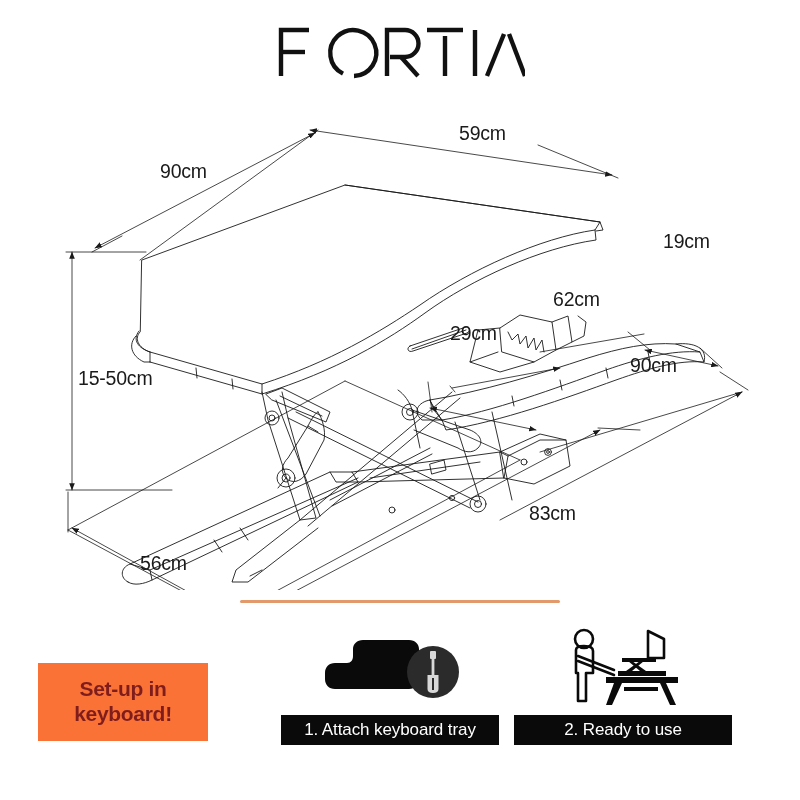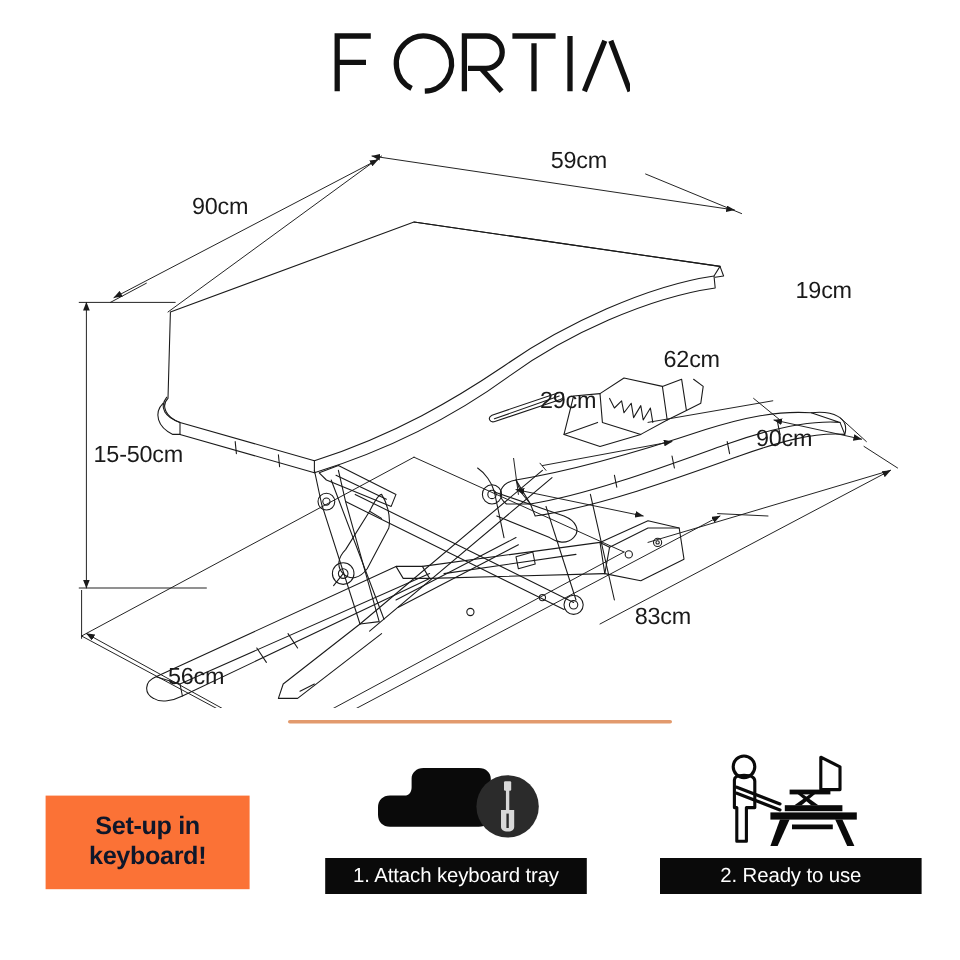--- a/index.html
+++ b/index.html
@@ -41,30 +41,30 @@
 
   
   .badge-orange{
     position:absolute;left:38px;top:663px;
     width:170px;height:78px;
     background:#fb7236;
     display:flex;align-items:center;justify-content:center;
     text-align:center;
   }
   .badge-orange span{
-    color:#0f172a;
+    color:#7f1d1d;
     font-size:21px;
     font-weight:bold;
     line-height:1.18;
     letter-spacing:-0.3px;
   }
 
   .step{position:absolute;top:625px;width:230px;height:120px;}
-  .step-1{left:265px;}
-  .step-2{left:544px;}
+  .step-1{left:275px;}
+  .step-2{left:508px;}
   .step-art{
     height:82px;width:100%;
     display:flex;align-items:flex-end;justify-content:center;
   }
   .step-bar{
     position:absolute;left:6px;bottom:0;
     width:218px;height:30px;
     background:#0a0a0a;
     display:flex;align-items:center;justify-content:center;
   }

